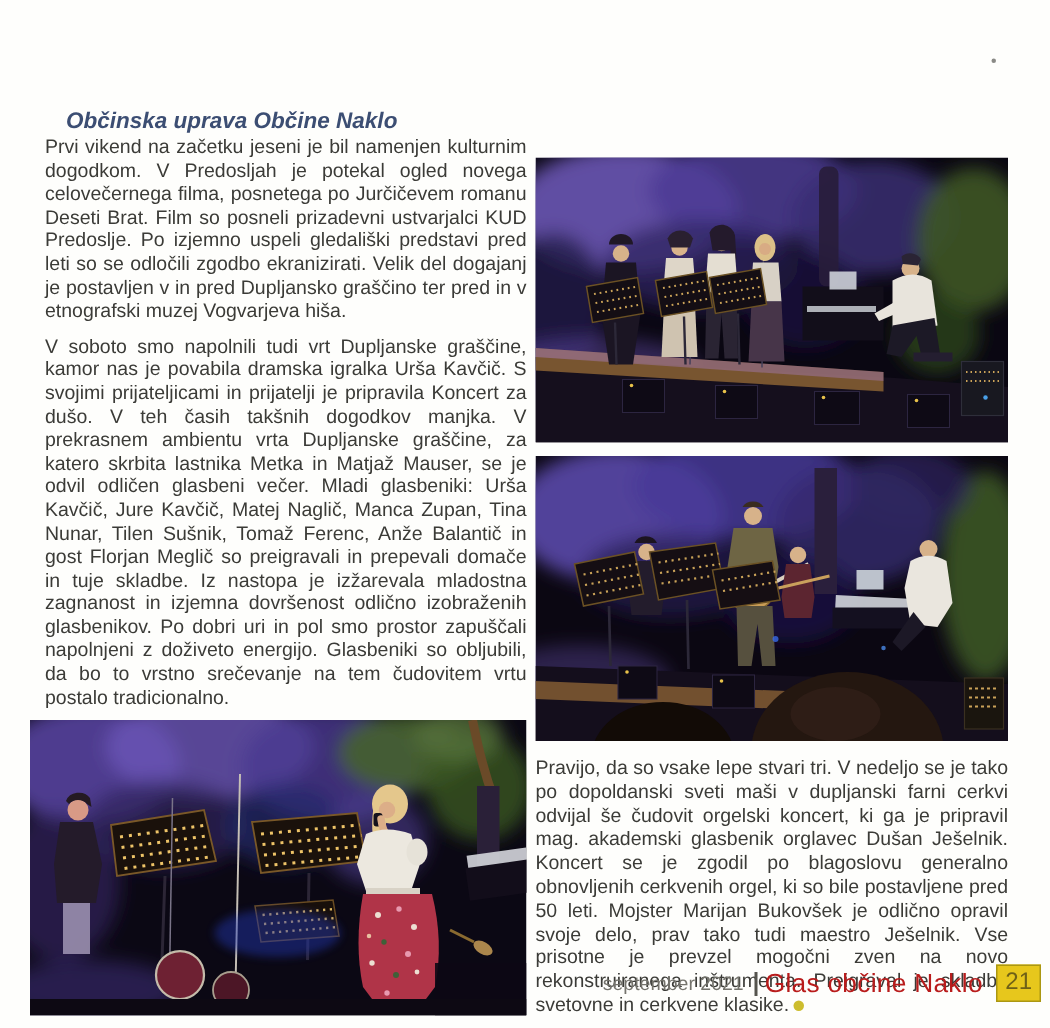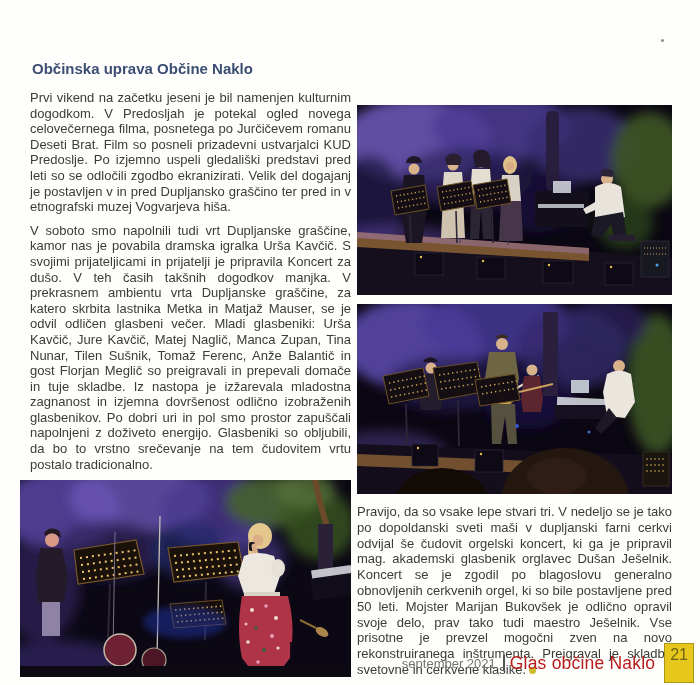--- a/index.html
+++ b/index.html
@@ -1,34 +1,34 @@
 <!DOCTYPE html>
 <html lang="sl"><head>
 <meta charset="utf-8">
 <style>
   html,body{margin:0;padding:0;}
   body{width:700px;height:685px;background:#ffffff;font-family:"Liberation Sans",sans-serif;position:relative;overflow:hidden;}
   .page{position:absolute;inset:0;background:#fefefc;}
   .title{position:absolute;left:33px;top:20px;font-size:26px;font-weight:bold;color:#31497d;letter-spacing:-0.3px;margin:0;}
-  .subtitle{position:absolute;left:32px;top:60px;font-size:15px;color:#3c4e73;margin:0;font-weight:bold;}
+  .subtitle{position:absolute;left:32px;top:60px;font-size:15px;font-style:italic;color:#3c4e73;margin:12px;font-weight:bold;}
   .col-left{position:absolute;left:20px;top:90px;width:331px;}
   .col-left p{margin:0 0 8px 10px;width:321px;text-align:justify;font-size:13px;line-height:15.6px;color:#3b3b37;hyphens:auto;}
   .col-right{position:absolute;left:357px;top:105px;width:315px;}
   .col-right .bodytext{margin:10px 0 0 0;width:315px;text-align:justify;font-size:13px;line-height:15.8px;color:#3b3b37;hyphens:auto;}
   figure{margin:0;padding:0;line-height:0;}
   .photo-1 svg,.photo-2 svg{width:315px;height:190px;display:block;}
   .photo-2{margin-top:9px;}
   .photo-3{margin-top:2px;}
   .photo-3 svg{width:331px;height:197px;display:block;}
   .end-dot{display:inline-block;width:7px;height:7px;border-radius:50%;background:#cdbd2e;margin-left:3px;}
   .footer{position:absolute;right:6px;top:643px;display:flex;align-items:center;}
   .footer-issue{font-size:13px;color:#75746d;}
   .footer-divider{width:2px;height:16px;background:#55544e;margin:0 5px 0 7px;align-self:center;}
   .footer-pub{font-size:17.5px;color:#b91c1c;letter-spacing:0.2px;}
-  .page-badge{margin-left:9px;background:#e7c71c;border:1px solid #ab9712;color:#6f6117;font-size:16px;line-height:19px;padding:1px 5px 18px;}
+  .page-badge{margin-left:9px;background:#e7c71c;border:1px solid #ab9712;color:#6f6117;font-size:16px;line-height:19px;padding:1px 5px 3px;}
   .dust{position:absolute;left:661px;top:39px;width:3px;height:3px;background:#8a8a86;border-radius:50%;}
 </style>
 </head>
 <body>
 
 <div class="page">
 
   <p class="subtitle">Občinska uprava Občine Naklo</p>
   <div class="dust"></div>
 

